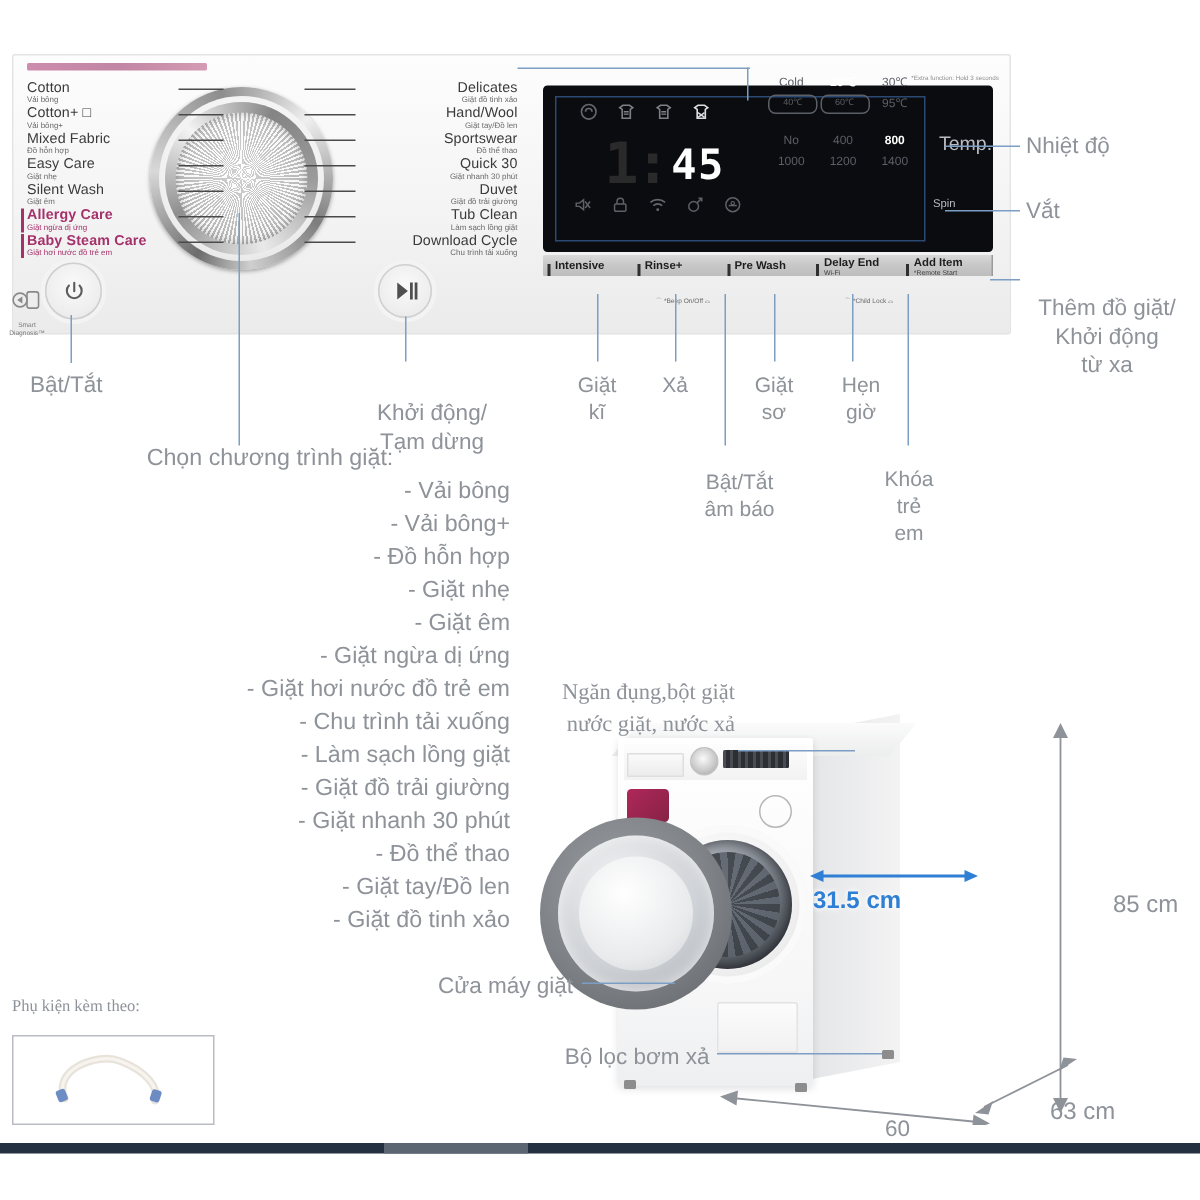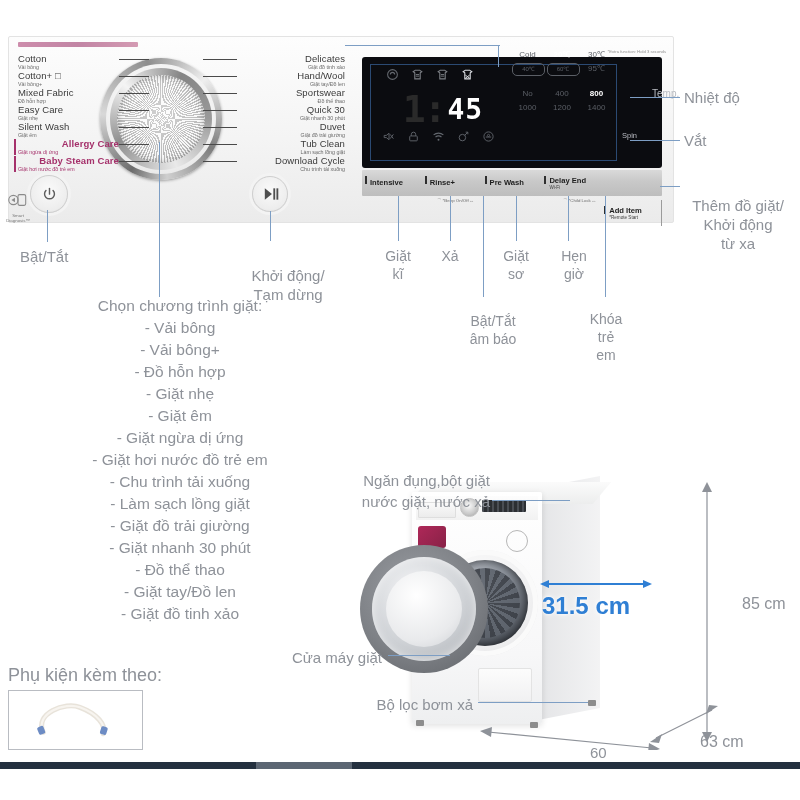--- a/index.html
+++ b/index.html
@@ -31,21 +31,21 @@
     background:
       repeating-conic-gradient(from 0deg,rgba(255,255,255,.85) 0deg 2deg,rgba(175,175,175,.55) 2deg 4deg),
       radial-gradient(circle at 50% 45%,#fbfbfb 0%,#d9d9d9 45%,#b6b6b6 75%,#cfcfcf 100%);
     box-shadow:inset 0 0 6px rgba(0,0,0,.25);}
 
   
   .plist{font-size:0;}
   .prog{position:relative;margin-bottom:1px;}
   .prog .nm{font-size:9.5px;color:#3a3a3a;letter-spacing:.1px;line-height:10px;display:block;white-space:nowrap;}
   .prog .vn{font-size:5.3px;color:#6a6a6a;line-height:6px;display:block;white-space:nowrap;}
-  .prog.hl .nm{color:#a5316b;font-weight:bold;text-align:right;}
+  .prog.hl .nm{color:#a5316b;font-weight:bold;}
   .prog.hl .vn{color:#a5316b;}
   .prog .lead{position:absolute;height:1px;background:#4a4a4a;top:5px;}
   #leftprogs{left:14px;top:54px;width:105px;text-align:left;}
   #leftprogs .prog{padding-left:4px;}
   #leftprogs .lead{right:-30px;width:30px;}
   #leftprogs .bar{position:absolute;left:0;top:0;width:1.5px;height:100%;background:#a5316b;}
   #rightprogs{left:237px;top:54px;width:108px;text-align:right;}
   #rightprogs .lead{left:-34px;width:34px;}
 
   
@@ -73,55 +73,55 @@
 
   
   #tsgrid{left:512px;top:49px;width:100px;}
   .tsrow{display:flex;justify-content:space-between;margin-bottom:3px;}
   .tscell{font-size:8px;color:#5b5f66;width:31px;text-align:center;line-height:11px;}
   .tscell.on{color:#ffffff;font-weight:bold;}
   .tscell.boxed{border:1px solid #5b5f66;border-radius:5px;font-size:6px;}
   .tsgap{height:9px;}
 
   
-  #lab-temp{left:652px;top:88px;font-size:10px;color:#b9bcc2;}
+  #lab-temp{left:626px;top:88px;font-size:13px;color:#b9bcc2;}
   #lab-spin{left:622px;top:131px;font-size:7.5px;color:#b9bcc2;}
 
   
-  #bstrip{left:362px;top:170px;width:300px;height:26px;
+  #bstrip{left:362px;top:170px;width:300px;height:14px;
     background:linear-gradient(180deg,#d9d9d9,#c8c8c8 45%,#bdbdbd);border-radius:1px;
     display:flex;align-items:flex-start;}
   .bcell{position:relative;flex:1;height:100%;display:flex;flex-direction:column;
     justify-content:center;padding-left:8px;box-sizing:border-box;}
   .bcell .tick{position:absolute;left:3px;top:6px;width:2px;height:8px;background:#2f2f2f;}
   .bcell .bl{font-size:7.6px;color:#1d1d1d;font-weight:bold;line-height:8px;white-space:nowrap;}
   .bcell .bs{font-size:4.6px;color:#3d3d3d;line-height:5px;white-space:nowrap;}
-  #bstrip .bcell:last-child{border-right:1px solid #9b9b9b;margin-top:30px;}
+  #bstrip .bcell:last-child{border-right:1px solid #9b9b9b;}
   .subnote{position:absolute;font-size:4.4px;color:#6b6b6b;white-space:nowrap;}
   #sub-beep{left:437px;top:198px;}
   #sub-child{left:563px;top:198px;}
 
   
   .ll{position:absolute;background:#7d9ec4;}
   .lv{width:1.4px;}
   .lh{height:1.4px;}
 
   
   .ann{position:absolute;color:#8e9299;font-size:15px;line-height:19px;white-space:pre;}
   .ann.c{text-align:center;}
   .ann.r{text-align:right;}
 
   
   #proglist{left:20px;top:295px;width:320px;text-align:center;color:#8e9299;
     font-size:15.5px;line-height:22px;}
   #proglist .hdr{display:block;}
-  #proglist .it{display:block;}
-
-  
-  #acc-title{left:8px;top:665px;font-size:18px;color:#8e9299;}
+  #proglist .it{display:block;text-align:right;}
+
+  
+  #acc-title{left:8px;top:665px;font-size:11px;color:#8e9299;font-family:Liberation Serif, serif;}
   #acc-box{left:8px;top:690px;width:133px;height:58px;border:1px solid #b9bcc2;background:#fff;}
   #hose{left:30px;top:700px;width:88px;height:44px;}
 
   
   #wm{left:360px;top:470px;width:400px;height:300px;}
   .wm-body{position:absolute;}
   
   #wm-side{left:178px;top:18px;width:62px;height:232px;
     background:linear-gradient(90deg,#e4e5e7,#f3f3f4);
     transform:skewY(-11deg);transform-origin:left top;}
@@ -158,21 +158,21 @@
   #door-out{left:0px;top:75px;width:128px;height:128px;border-radius:50%;
     background:radial-gradient(circle at 42% 36%,#9b9ea3,#7e8186 55%,#5f6267);}
   #door-in{left:12px;top:87px;width:104px;height:104px;border-radius:50%;
     background:radial-gradient(circle at 38% 30%,#f0f1f3,#cfd2d6 55%,#a9adb2);
     box-shadow:inset 0 0 10px rgba(255,255,255,.7);}
   #door-core{left:26px;top:101px;width:76px;height:76px;border-radius:50%;
     background:radial-gradient(circle at 40% 32%,#ffffff,#e9eaec 65%,#cdd0d4);}
   .hinge{position:absolute;width:16px;height:9px;background:#9ea2a7;border-radius:2px;}
   #dim-85{left:742px;top:595px;font-size:16px;color:#8e9299;}
   #dim-63{left:700px;top:733px;font-size:16px;color:#8e9299;}
-  #dim-315{left:542px;top:592px;font-size:24px;color:#2f7fd4;font-weight:bold;
+  #dim-315{left:542px;top:592px;font-size:16px;color:#2f7fd4;font-weight:bold;
     text-shadow:0 0 3px #fff,0 0 6px #fff;}
   #dim-315-arrow{left:540px;top:580px;width:112px;height:8px;}
   #dim-60{left:590px;top:744px;font-size:15px;color:#8e9299;}
 
   #bottombar{left:0;top:762px;width:800px;height:7px;background:#24303f;}
   #bottombar-lite{left:256px;top:762px;width:96px;height:7px;background:#5c6673;}
 </style>
 </head>
 <body>
 
@@ -487,21 +487,21 @@
     <div class="wm-foot" style="left:56px;top:250px;"></div>
     <div class="wm-foot" style="left:170px;top:252px;"></div>
     <div class="wm-foot" style="left:228px;top:230px;"></div>
     <div class="wm-body hinge" style="left:60px;top:100px;"></div>
     <div class="wm-body hinge" style="left:60px;top:140px;"></div>
     <div class="wm-body" id="door-out"></div>
     <div class="wm-body" id="door-in"></div>
     <div class="wm-body" id="door-core"></div>
   </div>
 
-  <div class="ann r" style="left:330px;top:470px;width:160px;line-height:21px;">Ngăn đụng,bột giặt
+  <div class="ann r" style="left:330px;top:452px;width:160px;line-height:21px;font-family:Liberation Serif, serif;">Ngăn đụng,bột giặt
 nước giặt, nước xả</div>
   <div class="ll lh" style="left:492px;top:500px;width:78px;"></div>
 
   <div class="ann r" style="left:270px;top:648px;width:112px;">Cửa máy giặt</div>
   <div class="ll lh" style="left:388px;top:655px;width:62px;"></div>
 
   <div class="ann r" style="left:355px;top:695px;width:118px;">Bộ lọc bơm xả</div>
   <div class="ll lh" style="left:478px;top:702px;width:110px;"></div>
 
   <svg class="abs" style="left:690px;top:482px;width:34px;height:260px;" viewBox="0 0 34 260">

